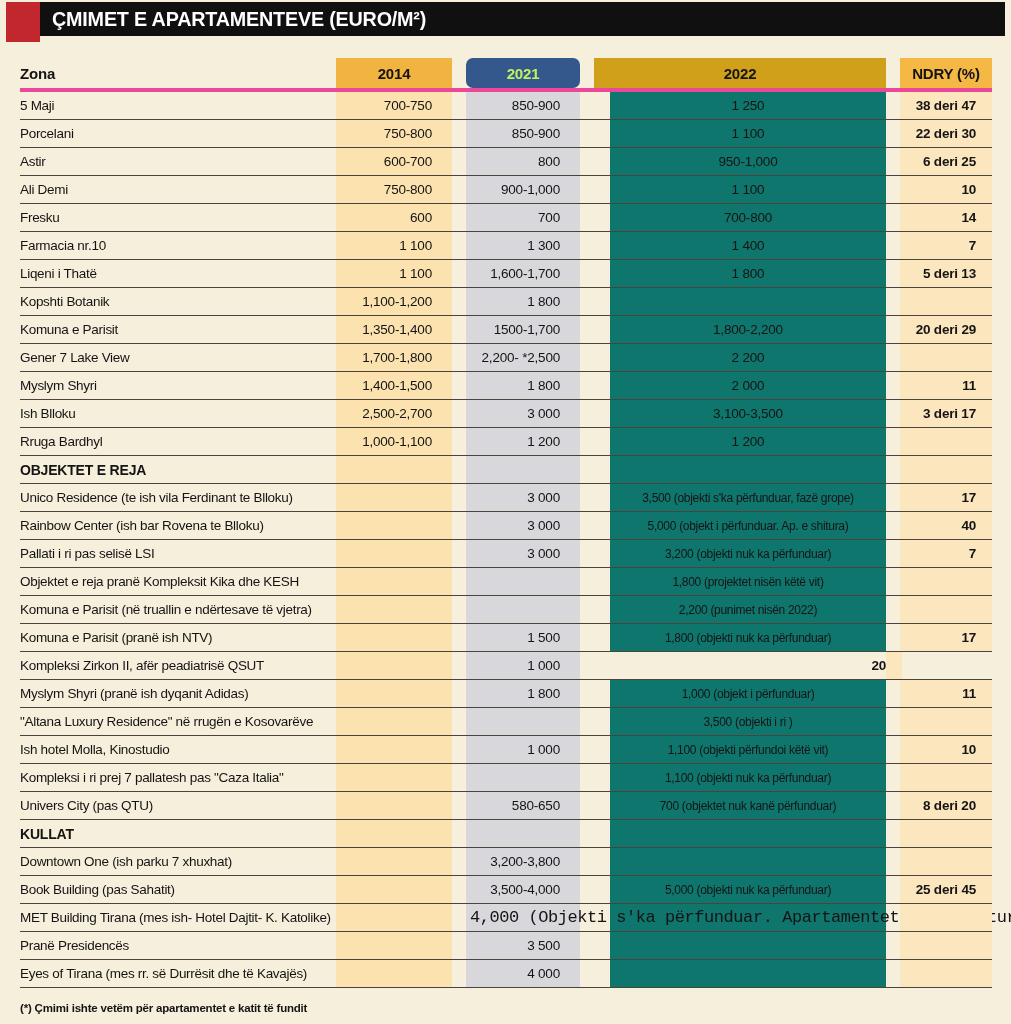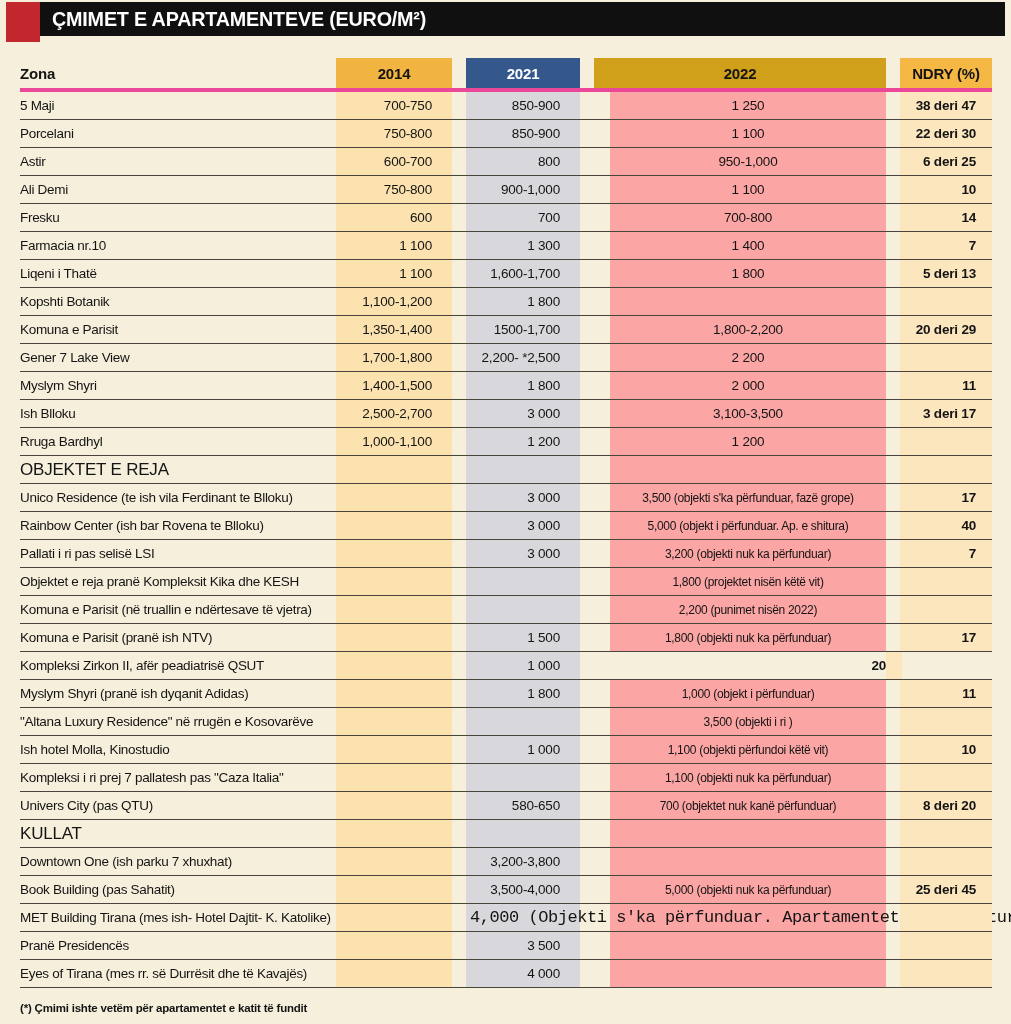--- a/index.html
+++ b/index.html
@@ -24,34 +24,34 @@
   .tbl{margin:16px 0 0 20px;width:972px;}
   .grid{
     display:grid;
     grid-template-columns:316px 116px 14px 114px 14px 292px 14px 92px;
     align-items:stretch;
   }
   .hdr{height:30px;border-bottom:4px solid #ec4899;}
   .hdr .hc{display:flex;align-items:center;justify-content:center;font-weight:bold;font-size:15px;}
   .hdr .h-zona{justify-content:flex-start;font-size:15px;}
   .hdr .h-2020{background:#F2B440;}
-  .hdr .h-2021{background:#34578C;color:#ffffff;}
+  .hdr .h-2021{background:#34578C;color:#bef264;border-radius:7px;}
   .hdr .h-2022{background:#D0A01A;}
   .hdr .h-ndry{background:#F5B845;}
   .row{height:27px;border-bottom:1px solid #49443c;}
   .cell{display:flex;align-items:center;font-size:13.5px;white-space:nowrap;}
   .c-zona{justify-content:flex-start;letter-spacing:-0.3px;}
   .c-2020{background:#FBE2AF;justify-content:flex-end;padding-right:20px;}
   .c-2021{background:#D8D7DB;justify-content:flex-end;padding-right:20px;}
-  .c-2022{background:#fca5a5;justify-content:center;margin-left:16px;}
+  .c-2022{background:#0f766e;justify-content:center;margin-left:16px;}
   .c-ndry{background:#FCE6BE;justify-content:flex-end;padding-right:16px;font-weight:bold;}
   .gap{background:transparent;}
   .cell.small{font-size:12px;letter-spacing:-0.3px;}
   .cell.xsmall{font-size:17px;letter-spacing:-0.45px;font-family:Liberation Mono, monospace;}
-  .section-row .c-zona{font-weight:normal;font-size:17px;letter-spacing:-0.2px;}
+  .section-row .c-zona{font-weight:bold;font-size:14px;letter-spacing:-0.2px;}
   
   .footnotes{margin:10px 0 0 20px;font-size:11.5px;font-weight:bold;letter-spacing:-0.2px;line-height:1.75;}
 </style>
 </head>
 <body>
 
 <div class="titlebar">
   <div class="bar"></div>
   <div class="redsq"></div>
   <div class="ttl">ÇMIMET E APARTAMENTEVE (EURO/M²)</div>

